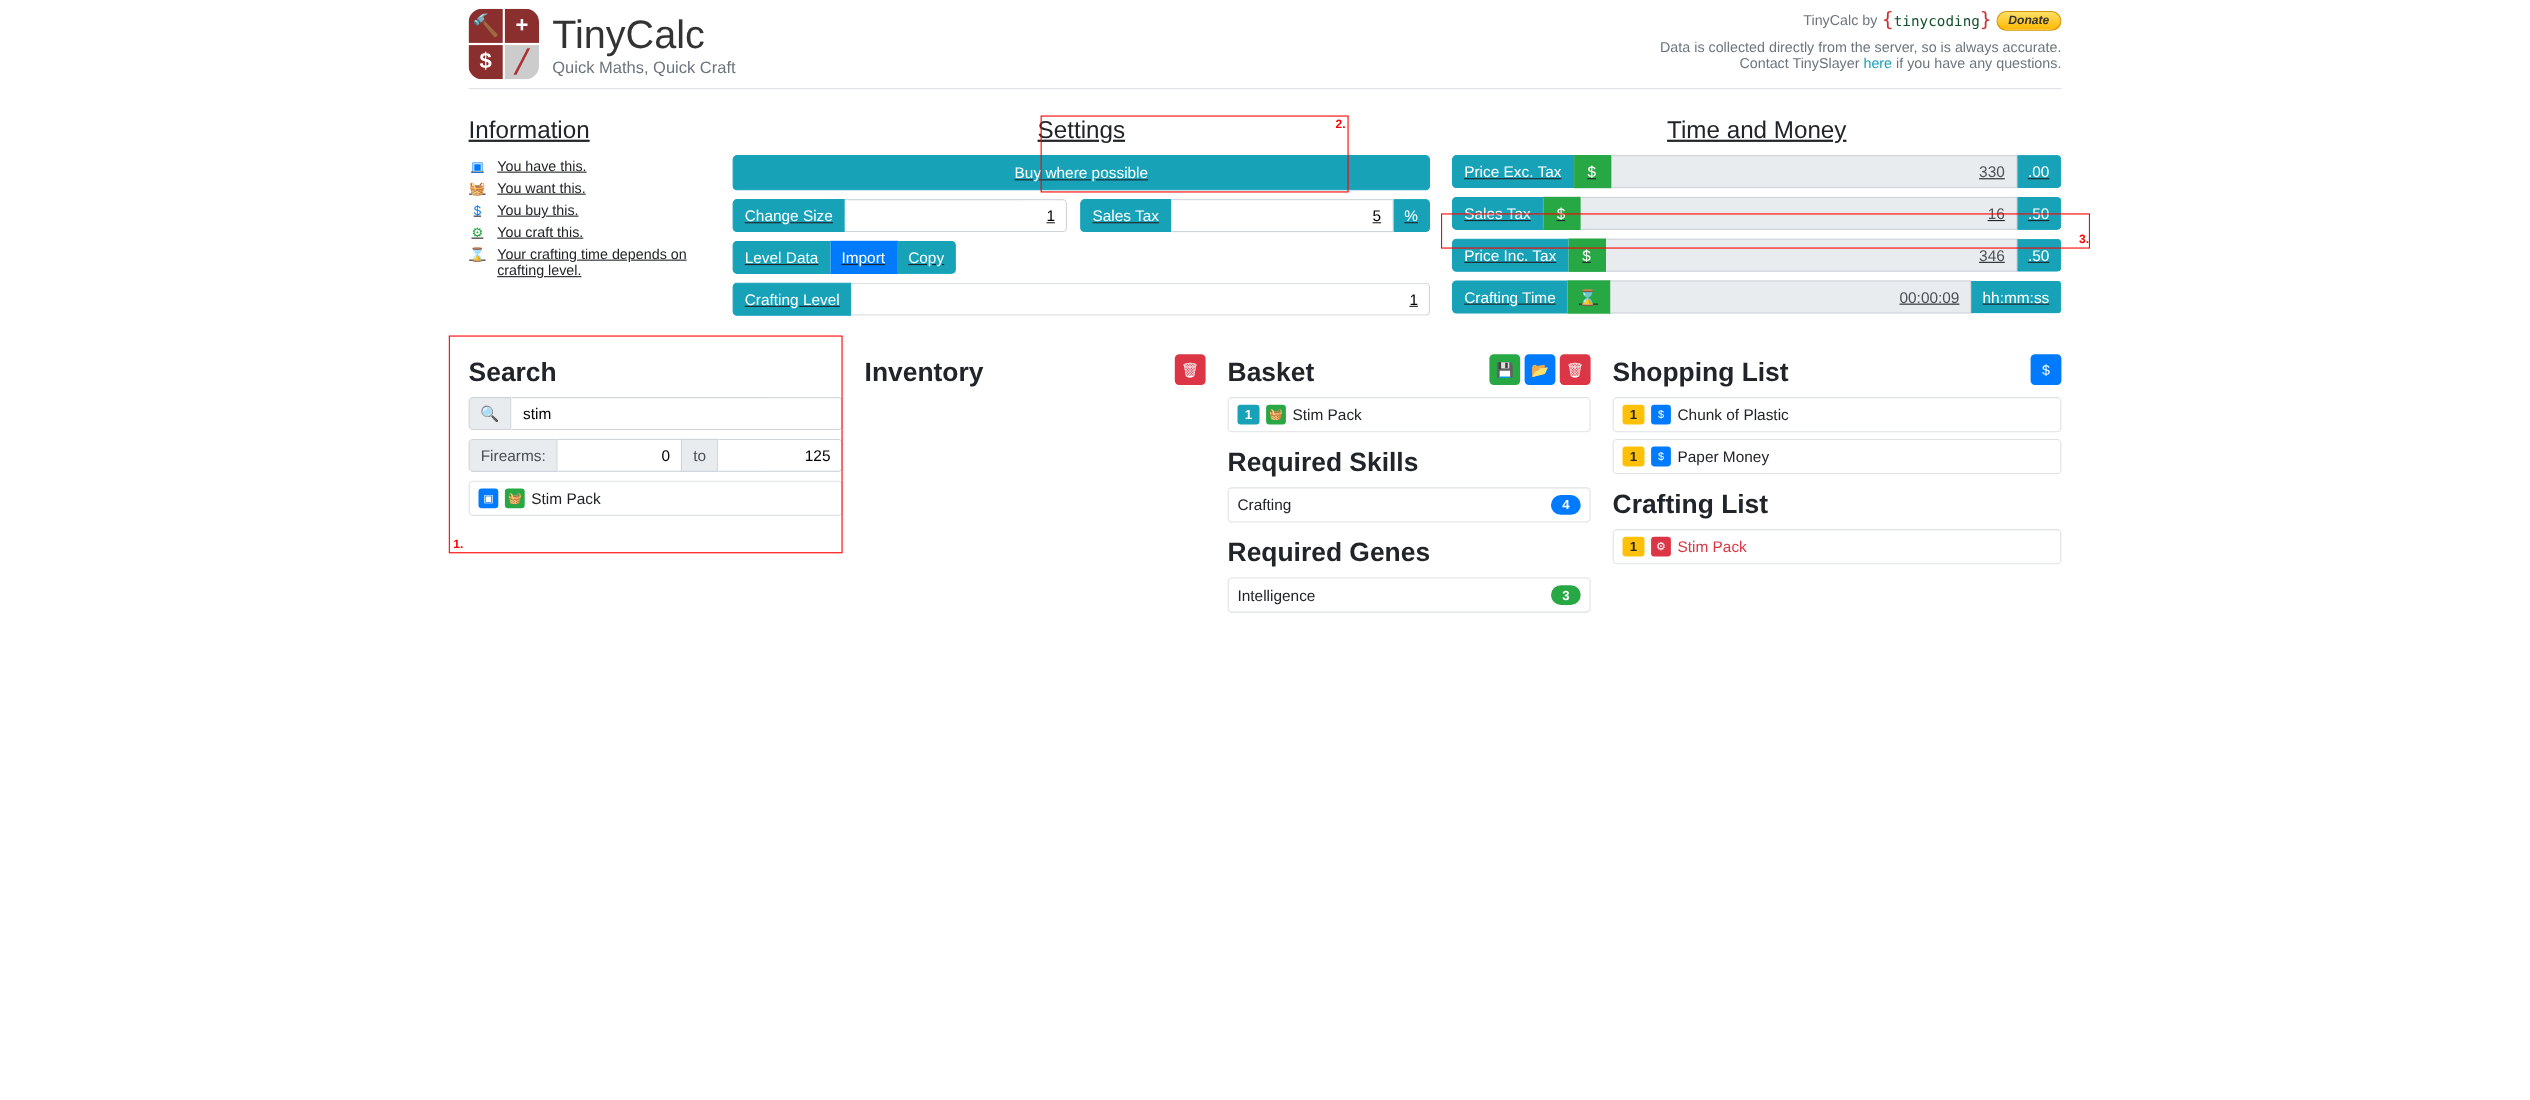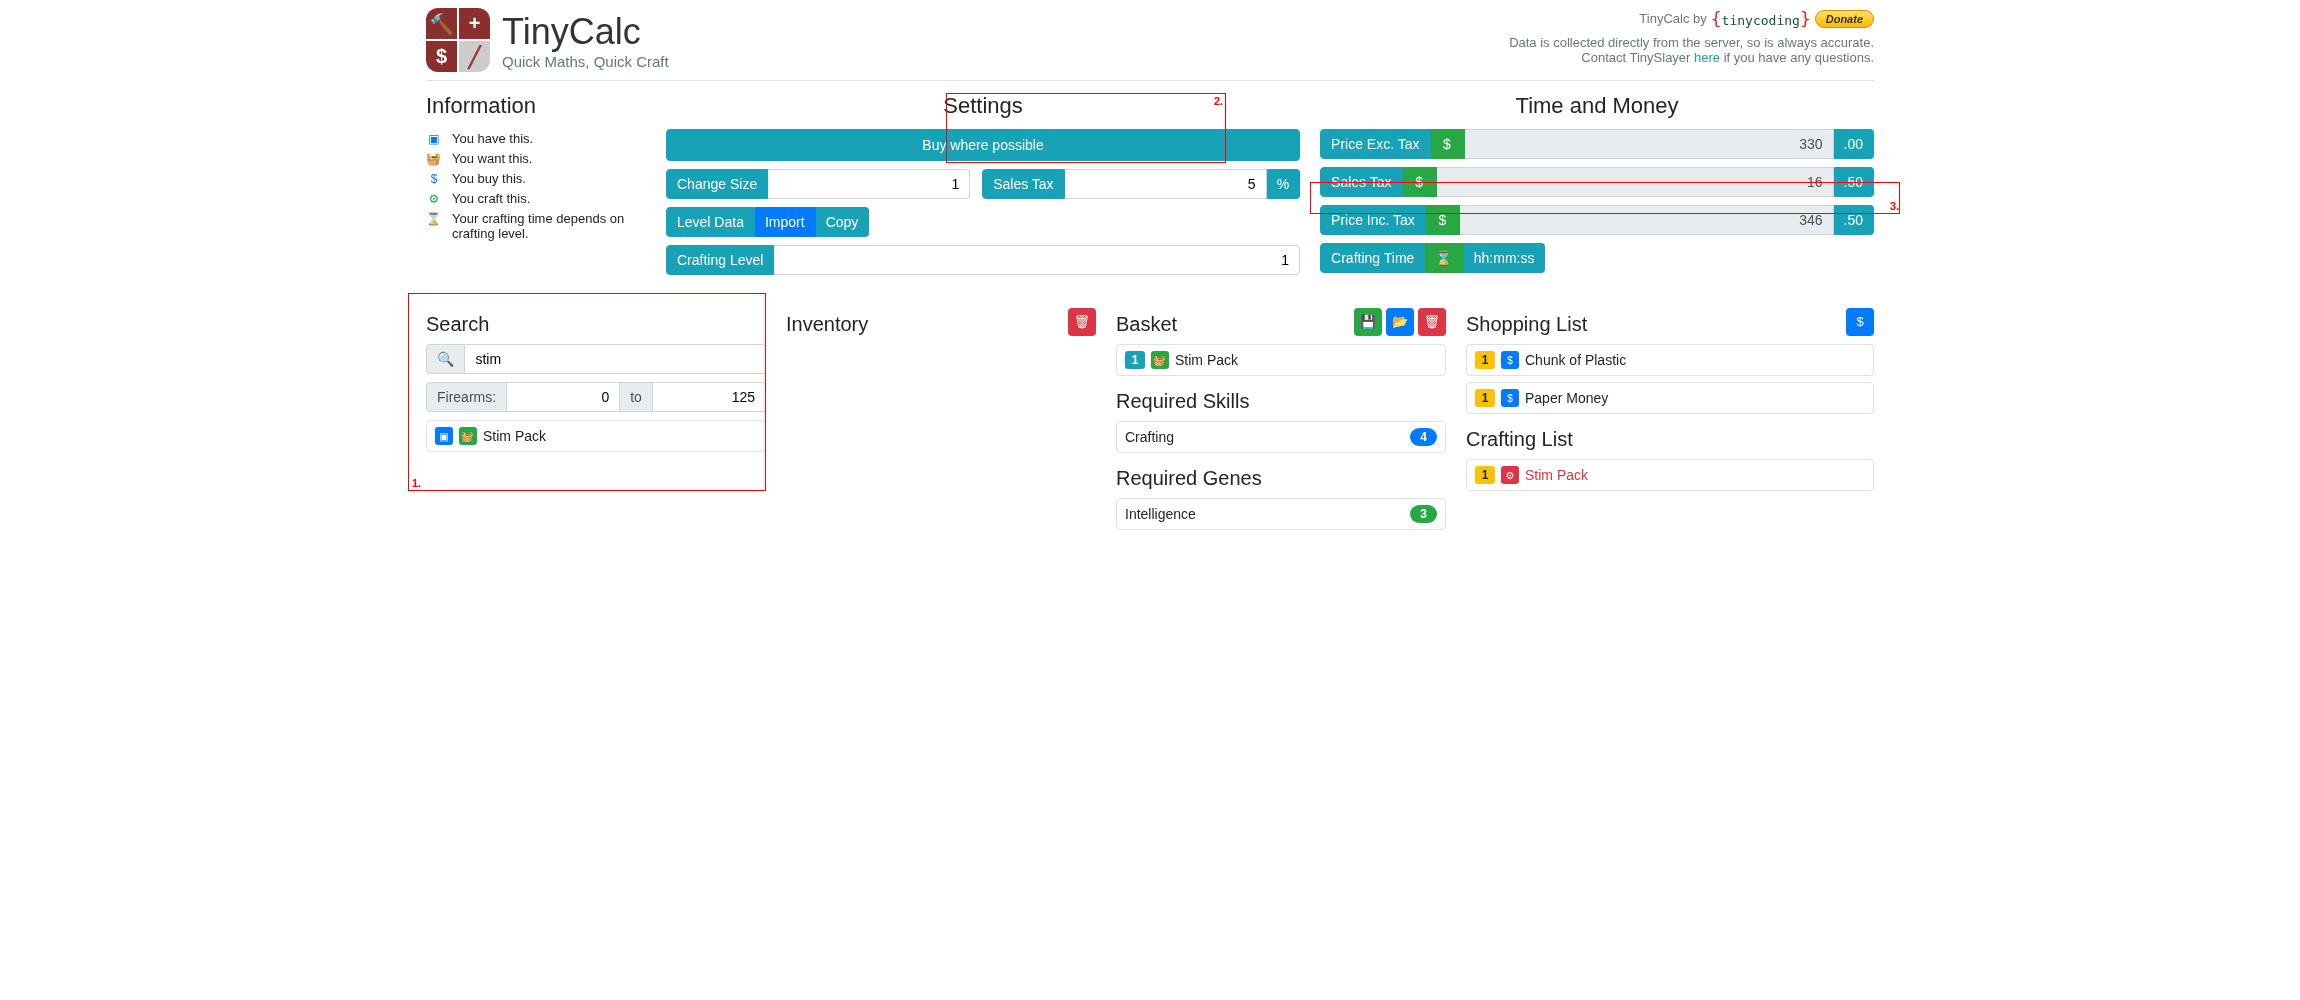--- a/index.html
+++ b/index.html
@@ -18,24 +18,24 @@
 .brand-text h1 { font-size: 36px; font-weight: 300; color: #333; }
 .brand-text p { color: #6c757d; font-size: 15px; }
 .header-right { text-align: right; font-size: 13px; color: #6c757d; }
 .header-right .topline { display: flex; align-items: center; justify-content: flex-end; gap: 4px; }
 .tinycoding { color: #14532d; font-family: monospace; }
 .tinycoding::before { content: "{"; color: #c33; font-size: 18px; }
 .tinycoding::after { content: "}"; color: #c33; font-size: 18px; }
 .donate { background: linear-gradient(#ffe066, #ffb800); border: 1px solid #d49400; border-radius: 10px; padding: 2px 10px; font-size: 11px; font-style: italic; font-weight: bold; color: #333; cursor: pointer; }
 a.link { color: #17a2b8; text-decoration: none; }
 
-.row { display: flex; gap: 20px; margin-top: 12px; }
+.row { display: flex; gap: 20px; margin-top: 24px; text-decoration: underline; }
 .col { flex: 1; }
 h2 { font-size: 22px; font-weight: 400; margin-bottom: 10px; }
-h3 { font-size: 20px; font-weight: 400; margin: 14px 0 8px; }
+h3 { font-size: 24px; font-weight: 700; margin: 14px 0 8px; }
 
 
 .info-list { list-style: none; font-size: 13px; }
 .info-list li { display: flex; gap: 10px; padding: 2px 0; align-items: flex-start; }
 .icon { width: 16px; height: 16px; display: inline-flex; align-items: center; justify-content: center; font-size: 12px; flex-shrink: 0; }
 .blue { color: #007bff; }
 .teal { color: #17a2b8; }
 .green { color: #28a745; }
 
 
@@ -194,20 +194,21 @@
       </div>
       <div class="ig">
         <span class="addon-teal" style="min-width:78px; justify-content:flex-end">Price Inc. Tax</span>
         <span class="addon-green">$</span>
         <span class="readonly">346</span>
         <span class="addon-teal">.50</span>
       </div>
       <div class="ig">
         <span class="addon-teal" style="min-width:78px; justify-content:flex-end">Crafting Time</span>
         <span class="addon-green">⌛</span>
+        <span class="readonly">00:00:09</span>
         <span class="addon-teal">hh:mm:ss</span>
       </div>
 
       <div class="annot" style="left:-10px; top:89px; width:590px; height:32px"></div>
       <span class="annot-label" style="left:570px; top:107px">3.</span>
     </div>
   </div>
 
   <div class="sections rel">
 

